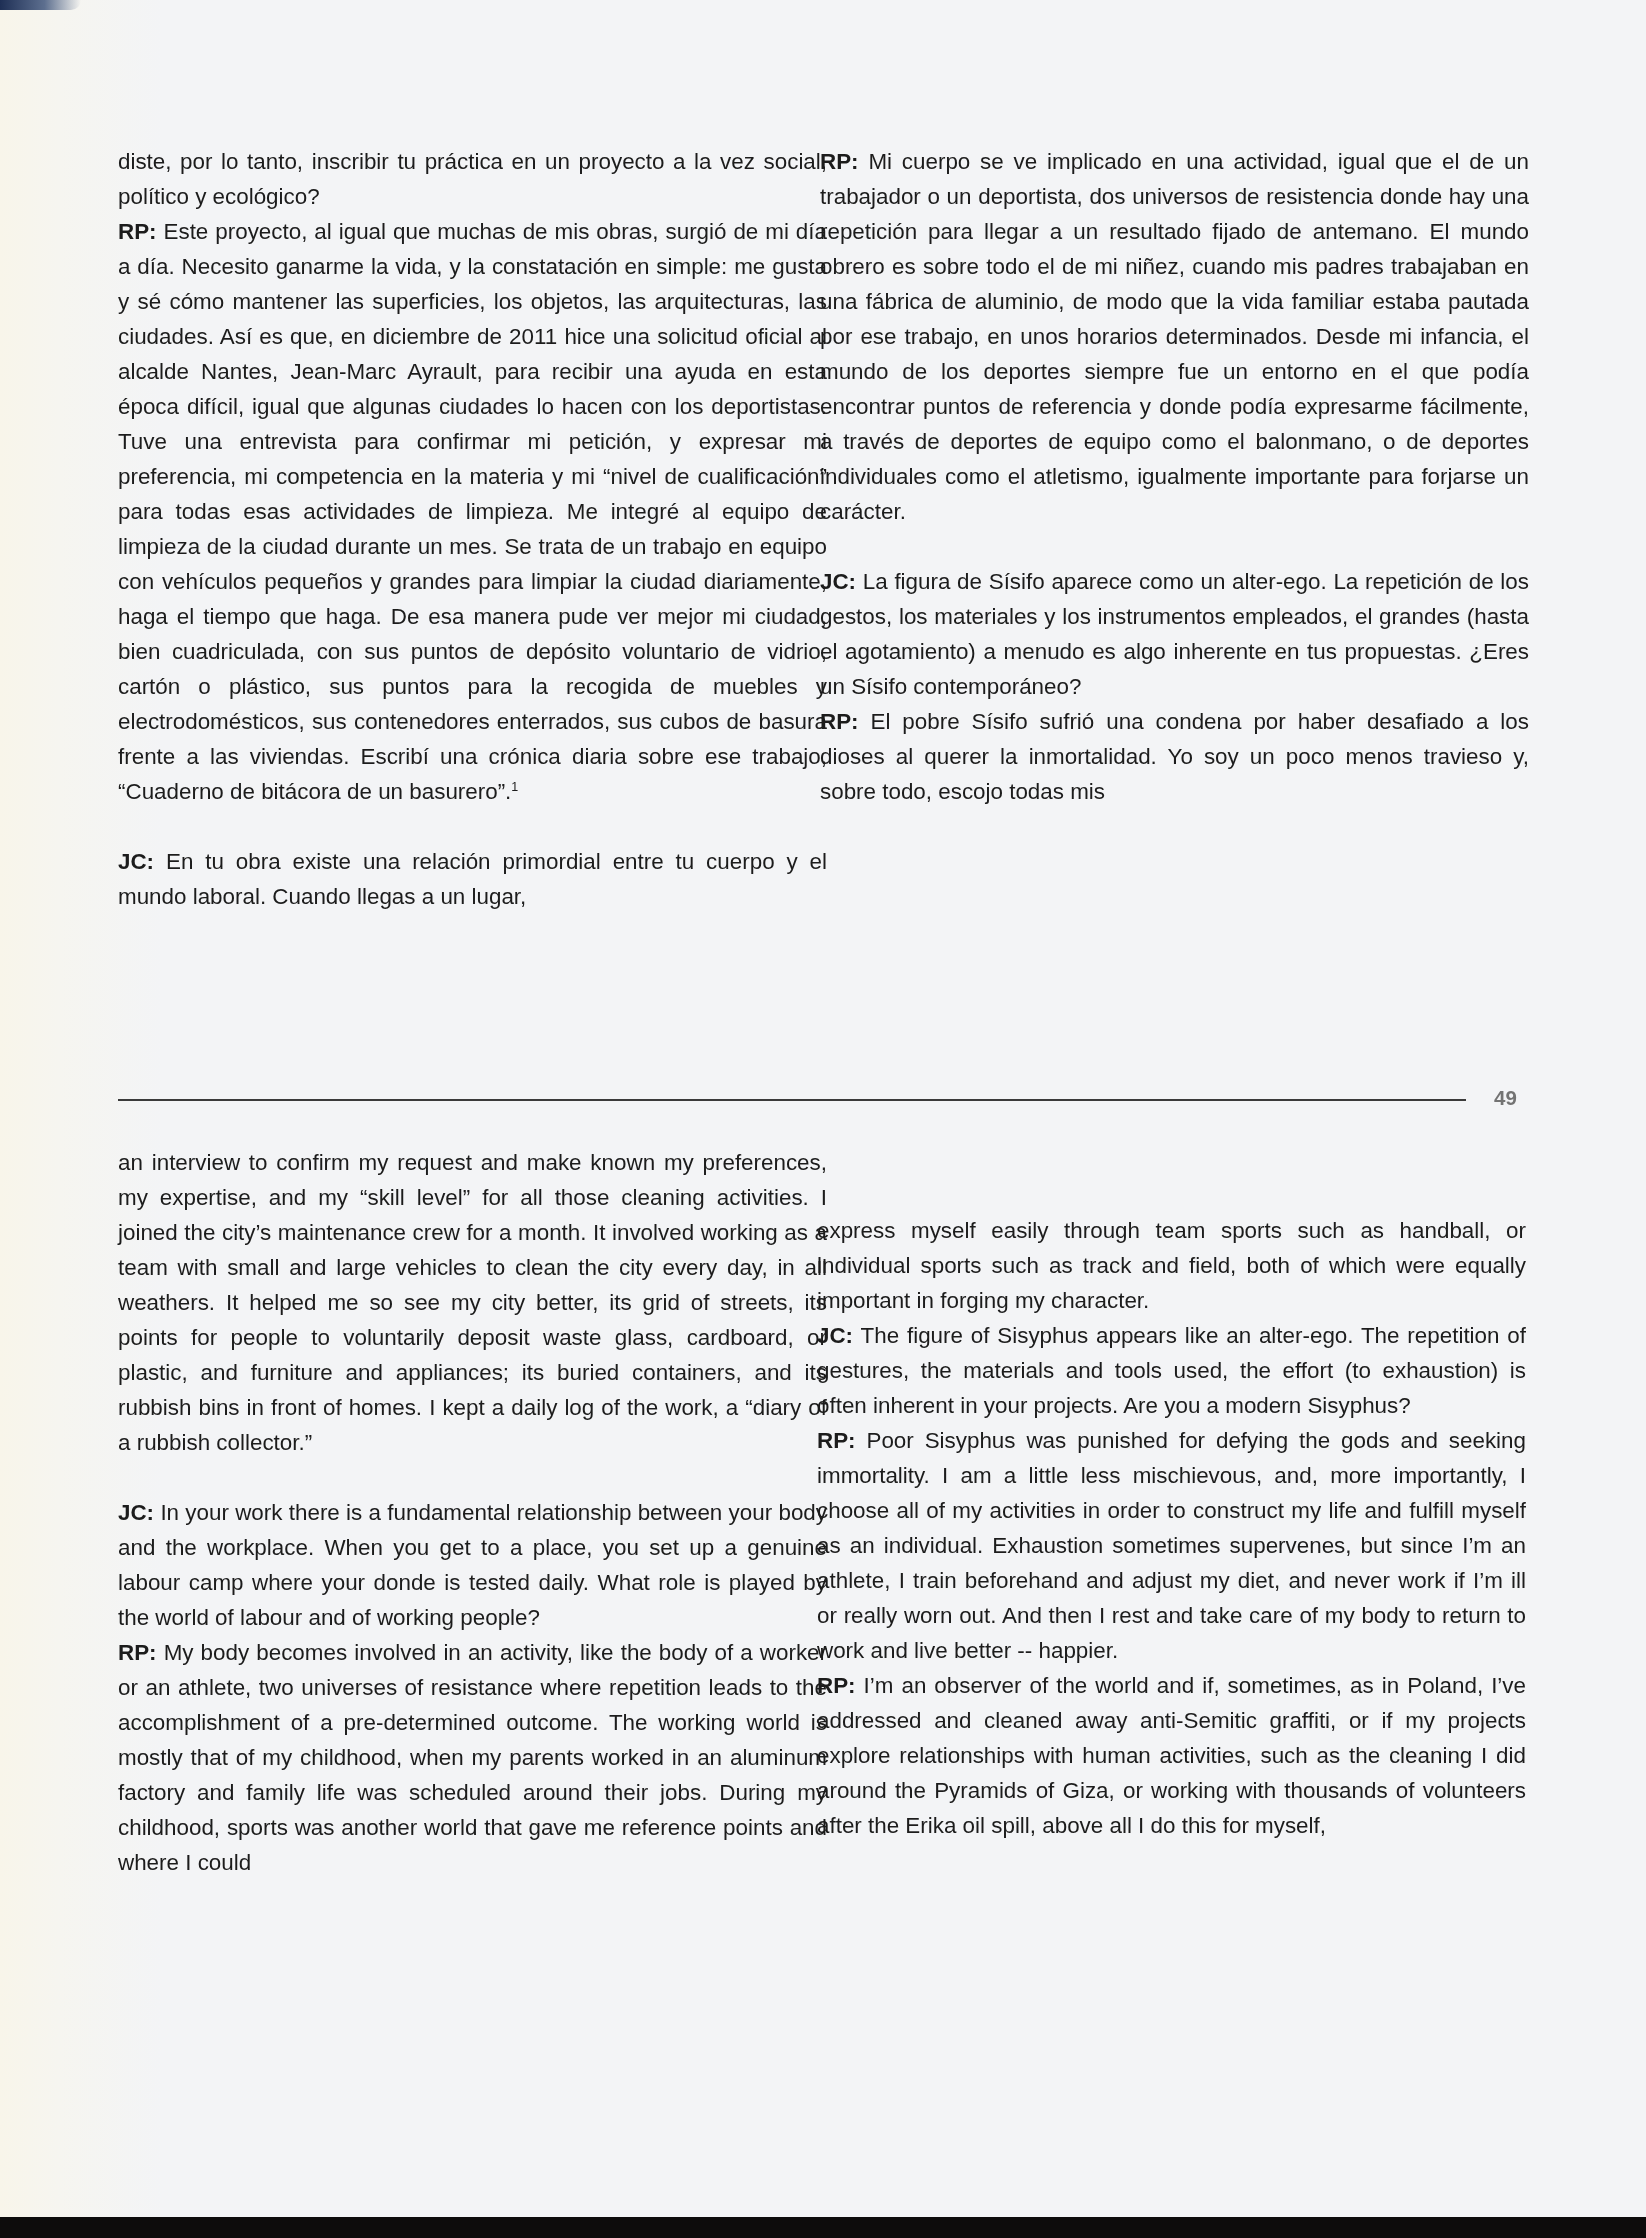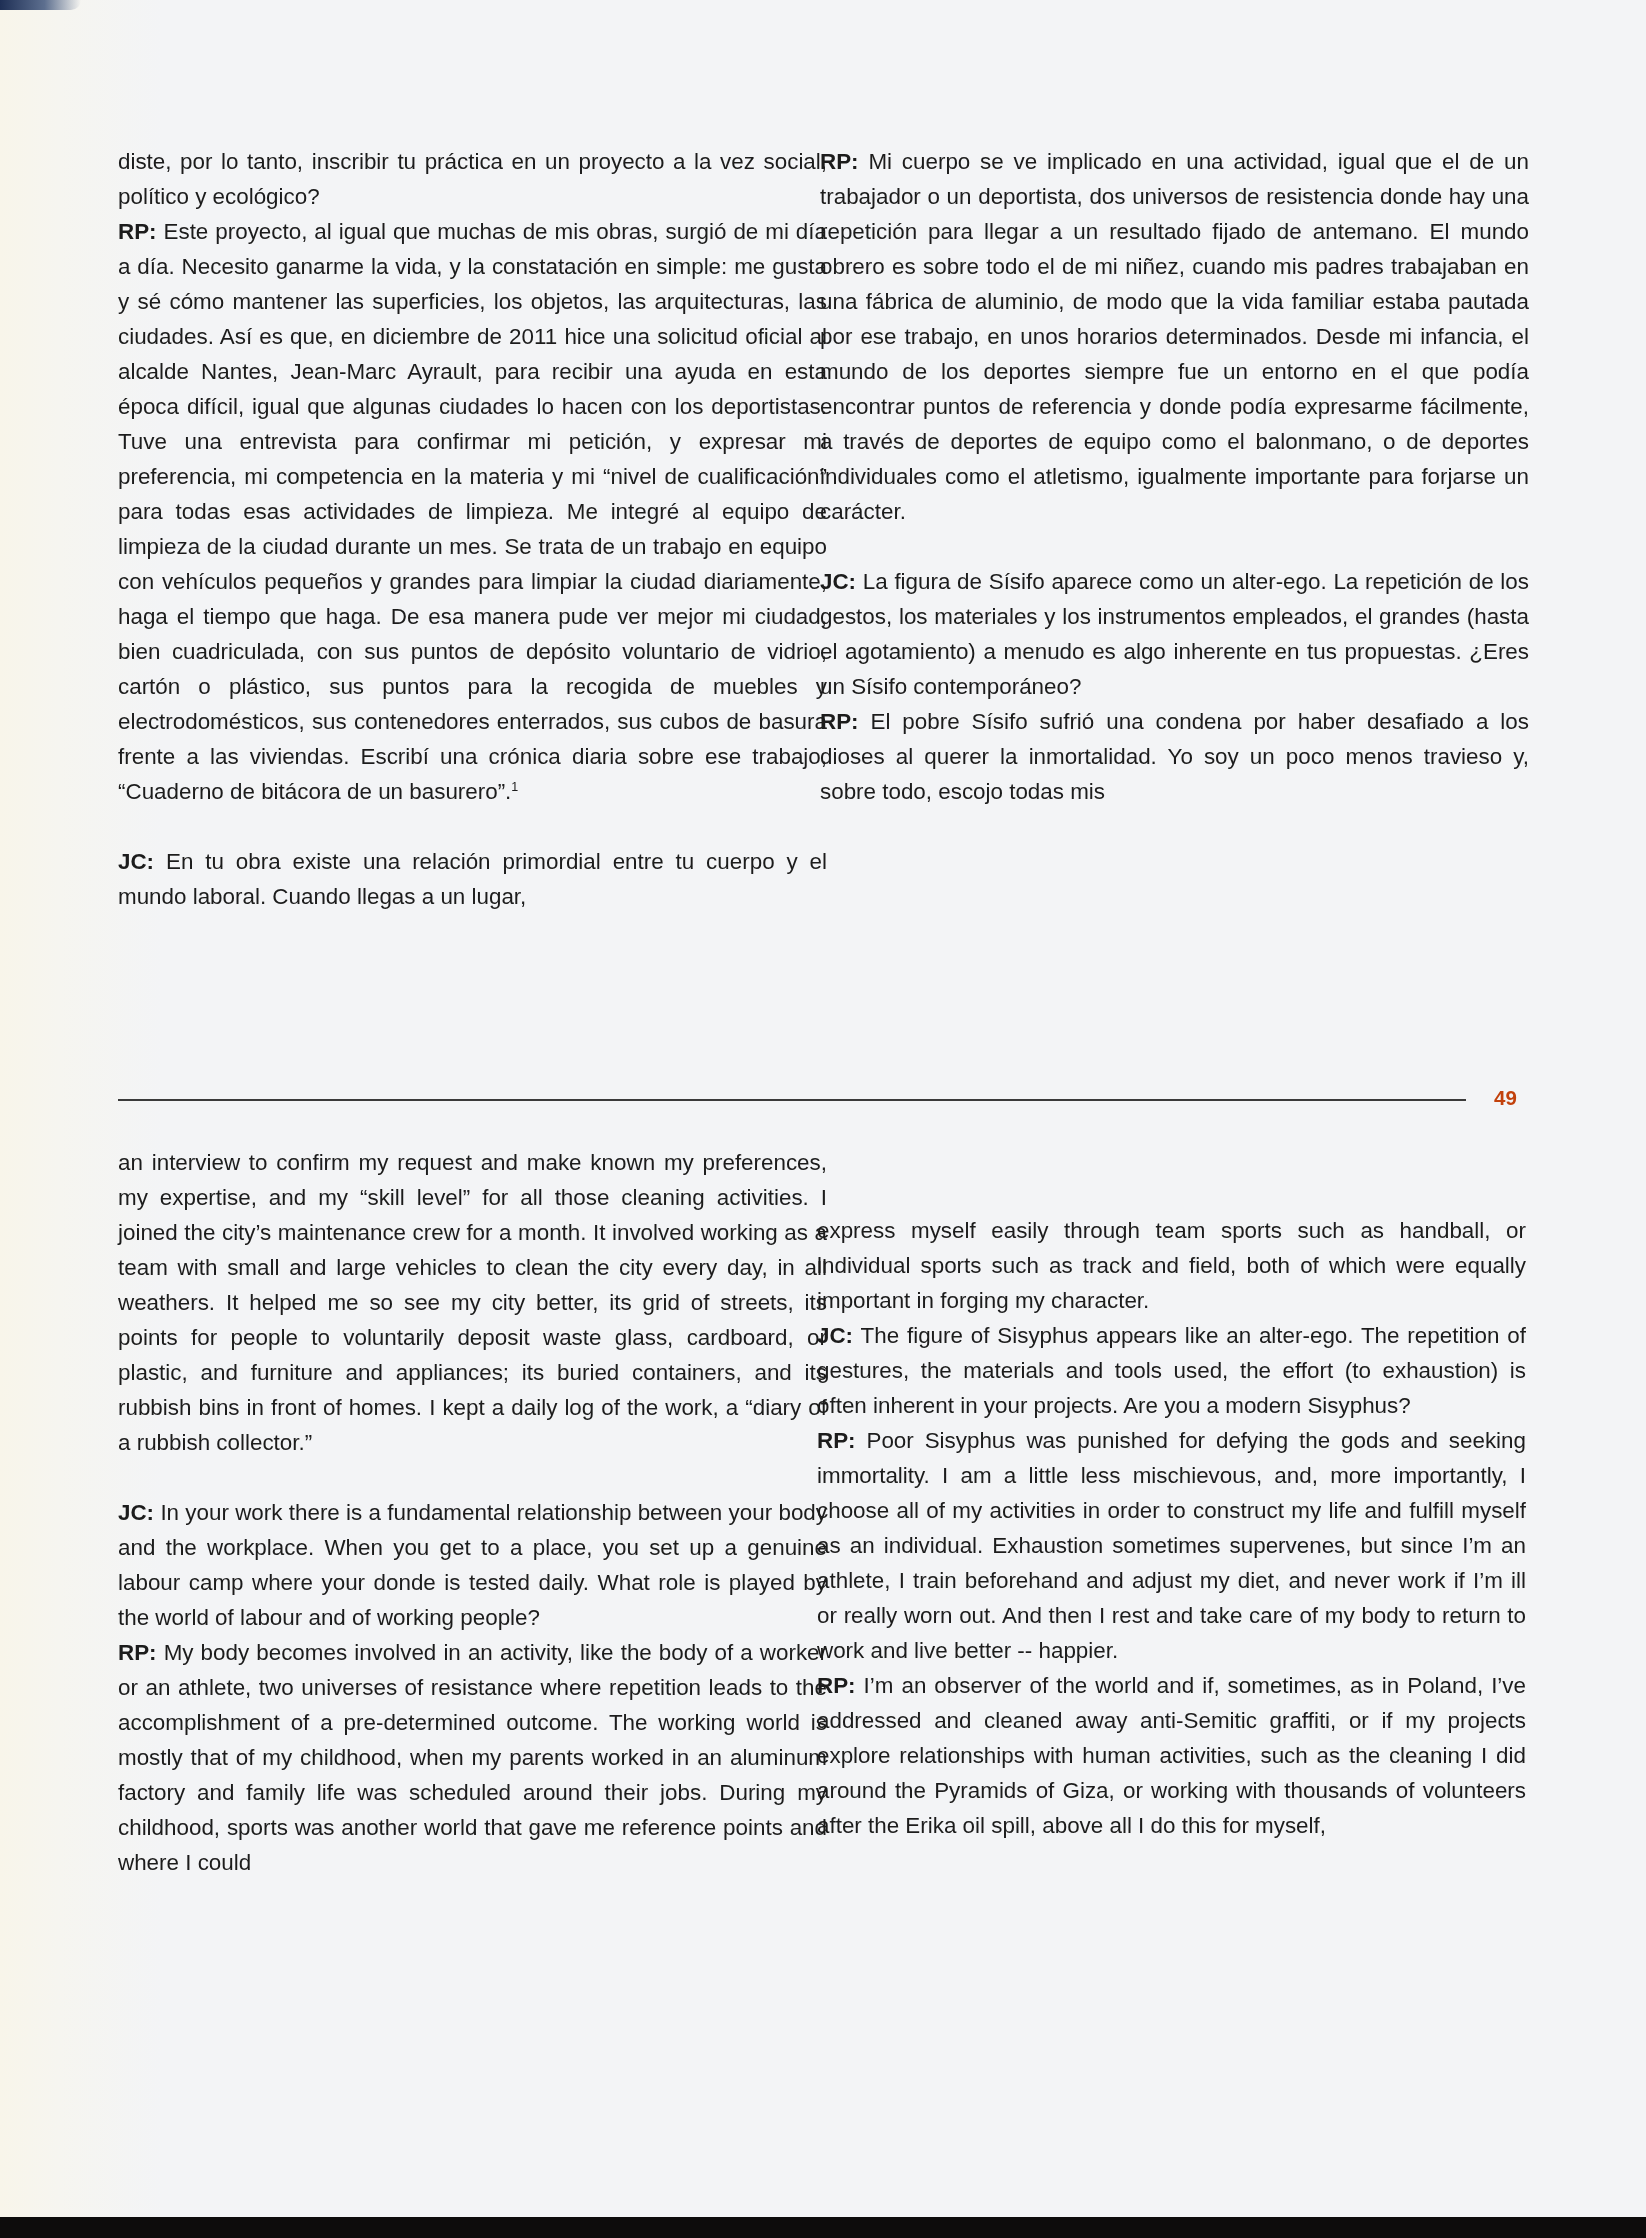--- a/index.html
+++ b/index.html
@@ -34,21 +34,21 @@
   #col-es-left  { left: 118px;  top: 144px; }
   #col-es-right { left: 820px; top: 144px; }
   #col-en-left  { left: 118px;  top: 1145px; }
   #col-en-right { left: 817px; top: 1213px; }
   .divider {
     position: absolute; left: 118px; top: 1099px; width: 1348px; height: 1.5px;
     background: #3a3a3a;
   }
   .page-number {
     position: absolute; left: 1494px; top: 1086px;
-    font-size: 20.5px; font-weight: bold; color: #c2410c;
+    font-size: 20.5px; font-weight: bold; color: #737373;
   }
 </style>
 </head>
 <body>
 
 <div class="page-bg"></div>
 <div class="corner-shadow"></div>
 
 <div class="col" id="col-es-left">
     <p><span>diste, por lo tanto, inscribir tu práctica en un proyecto a la vez social, político y ecológico?</span></p>

